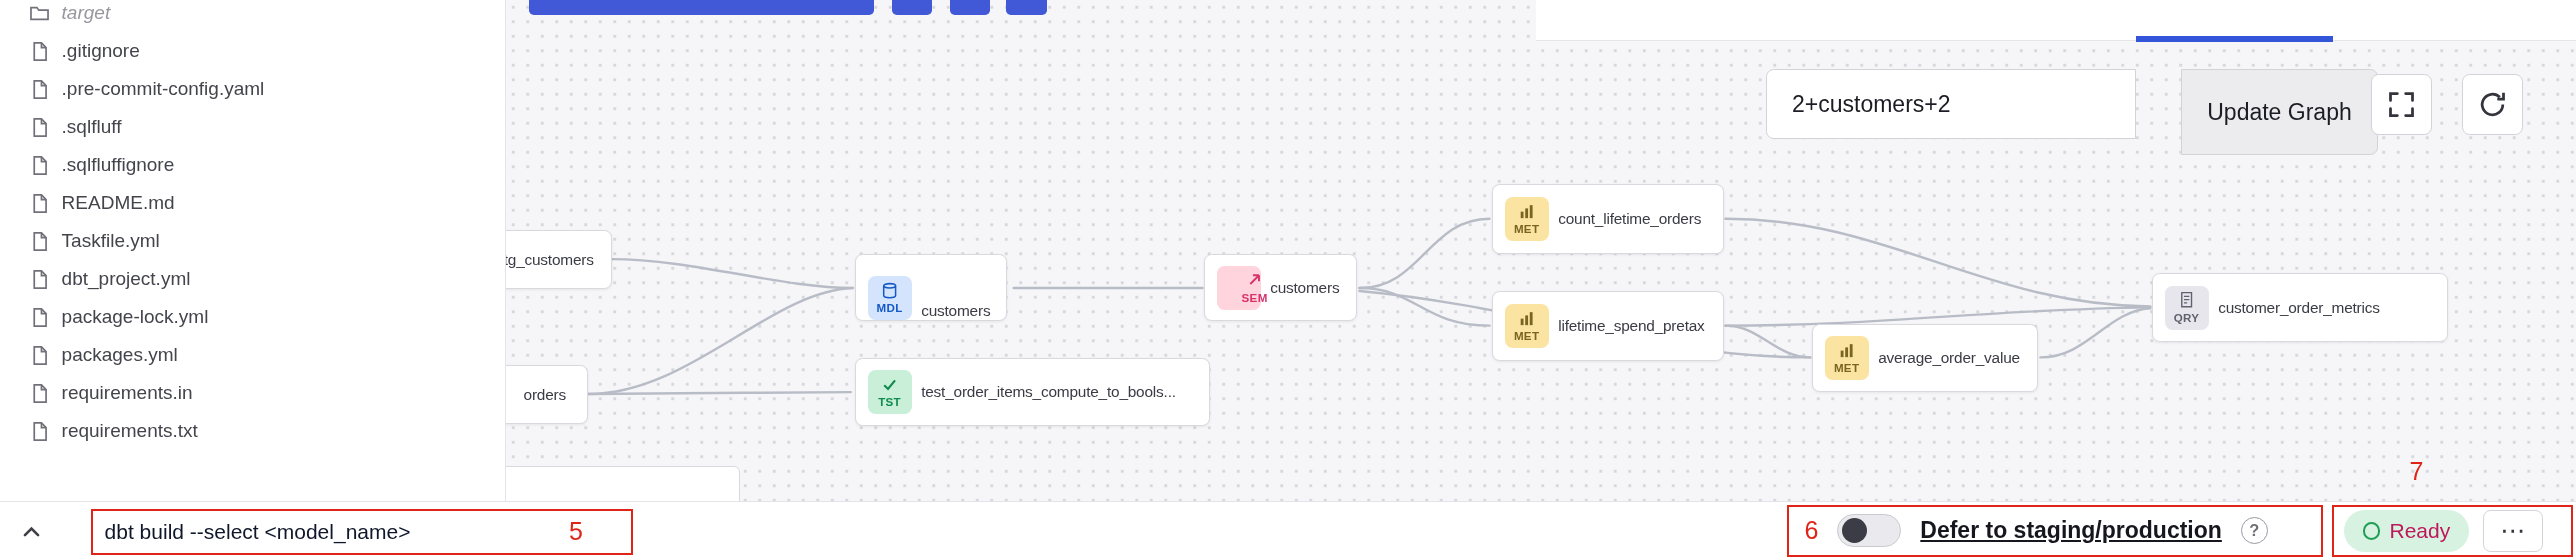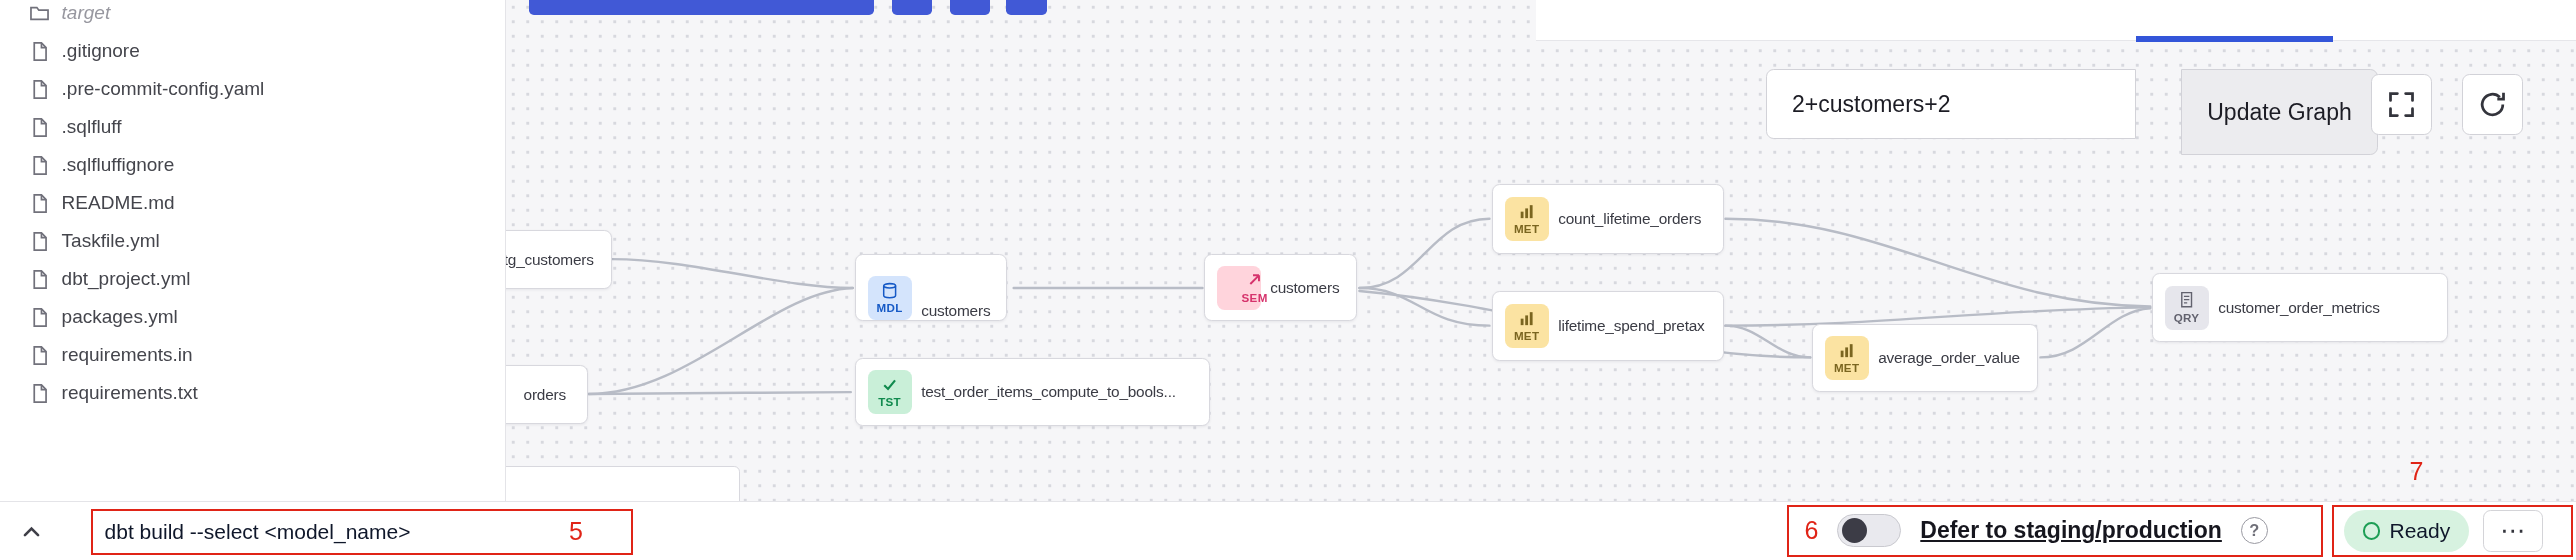--- a/index.html
+++ b/index.html
@@ -58,21 +58,21 @@
 
   .defer-box { position:absolute; left:1787px; top:2.9px; width:536px; height:52px; display:flex; align-items:center; gap:19px; padding:0 15.4px; }
   .toggle { width:64px; height:33px; border-radius:16.4px; background:#e9e9ee; border:1px solid #c9c9cf; position:relative; cursor:pointer; flex:0 0 auto; }
   .toggle .knob { position:absolute; left:3.9px; top:2.9px; width:25px; height:25px; border-radius:50%; background:#3c3c46; }
   .defer-label { font-size:23px; font-weight:700; color:#16161e; white-space:nowrap;text-decoration:underline; }
   .help-icon { width:27px; height:27px; border-radius:50%; border:1.9px solid #9a9aa2; color:#6f6f78; font-size:16.4px; font-weight:700; display:flex; align-items:center; justify-content:center; cursor:pointer; flex:0 0 auto; }
 
   .status-box { position:absolute; left:2332px; top:2.9px; width:241px; height:52px; display:flex; align-items:center; gap:13.5px; padding:0 9.6px; }
   .ready-badge { background:#d7f2e0; border-radius:23px; height:42px; padding:0 19px; display:flex; align-items:center; gap:9.6px; cursor:pointer; }
   .ready-ring { width:17.3px; height:17.3px; border-radius:50%; border:2.9px solid #1d9e55; }
-  .ready-text { font-size:21px; font-weight:500; color:#0f172a; }
+  .ready-text { font-size:21px; font-weight:500; color:#be185d; }
   .ellipsis-btn { width:60px; height:42px; background:#fff; border:1px solid #d4d4d8; border-radius:7.7px; font-size:25px; color:#33343c; display:flex; align-items:center; justify-content:center; cursor:pointer; }
 
   .num7 { position:absolute; left:2397px; top:457px; width:39px; text-align:center; z-index:30; }
 </style>
 </head>
 <body>
 
 <svg width="0" height="0" style="position:absolute" aria-hidden="true">
   <defs>
     <symbol id="i-file" viewBox="0 0 16 16">
@@ -156,20 +156,26 @@
       <svg viewBox="0 0 22 22" width="21" height="21">
           <use href="#i-file"></use>
         </svg>
       <span>Taskfile.yml</span>
     </div>
     <div class="file-row">
       <svg viewBox="0 0 22 22" width="21" height="21">
           <use href="#i-file"></use>
         </svg>
       <span>dbt_project.yml</span>
+    </div>
+    <div class="file-row">
+      <svg viewBox="0 0 22 22" width="21" height="21">
+          <use href="#i-file"></use>
+        </svg>
+      <span>package-lock.yml</span>
     </div>
     <div class="file-row">
       <svg viewBox="0 0 22 22" width="21" height="21">
           <use href="#i-file"></use>
         </svg>
       <span>packages.yml</span>
     </div>
     <div class="file-row">
       <svg viewBox="0 0 22 22" width="21" height="21">
           <use href="#i-file"></use>

